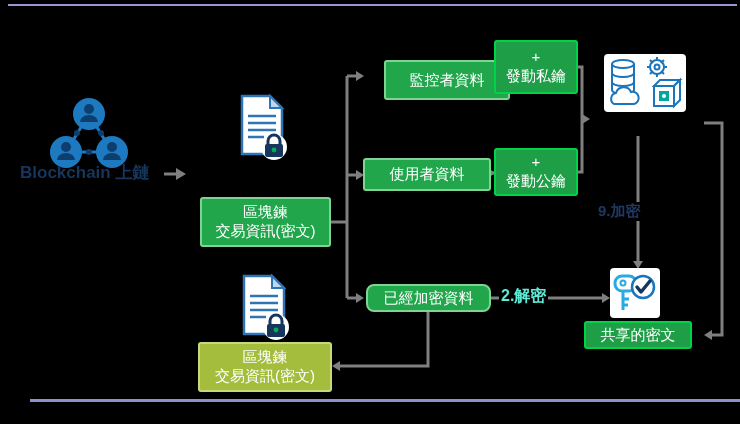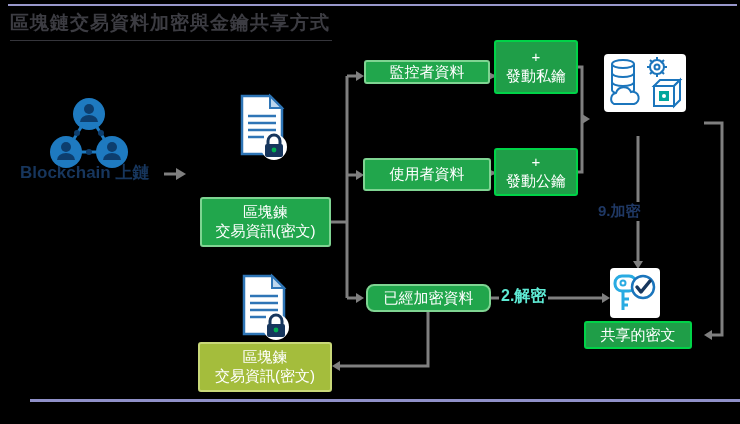--- a/index.html
+++ b/index.html
@@ -35,21 +35,20 @@
   .step2{left:499px;top:286px;color:#5eead4;font-size:16px;}
 </style>
 </head>
 <body>
 
 <div class="stage">
 
   <div class="hline" style="left:8px;top:4px;width:729px;height:2px;"></div>
   <div class="hline" style="left:30px;top:399px;width:710px;height:3px;background:#8F90C8;"></div>
 
-  <div class="title">區塊鏈交易資料加密與金鑰共享方式</div>
 
   <svg class="wires" width="740" height="424" viewBox="0 0 740 424">
     <g stroke="#7F7F7F" stroke-width="3" fill="none">
 
       <path d="M331,222 H347 M347,76 V298"></path>
       <path d="M347,76 H356 M347,175 H356 M347,298 H356"></path>
 
       <path d="M490,76 H494 M490,173 H494"></path>
 
       <path d="M578,67 H582 V119 M578,172 H582 V119"></path>
@@ -115,21 +114,21 @@
     <path d="M32,53 v-4 a6,6 0 0 1 12,0 v4" fill="none" stroke="#17365D" stroke-width="3"></path>
     <rect x="29" y="52" width="18" height="13" rx="2" fill="#17365D"></rect>
     <circle cx="38" cy="58" r="2.4" fill="#00B050"></circle>
   </svg>
 
   <div class="box g" style="left:200px;top:197px;width:131px;height:50px;">
     <span>區塊鍊</span>
     <span>交易資訊(密文)</span>
   </div>
 
-  <div class="box g" style="left:364px;top:60px;width:126px;height:24px;">
+  <div class="box g" style="left:384px;top:60px;width:126px;height:40px;">
     <span>監控者資料</span>
   </div>
 
   <div class="box gb" style="left:494px;top:40px;width:84px;height:54px;">
     <span>+</span>
     <span>發動私鑰</span>
   </div>
 
   <div class="box g" style="left:363px;top:158px;width:128px;height:33px;">
     <span>使用者資料</span>

